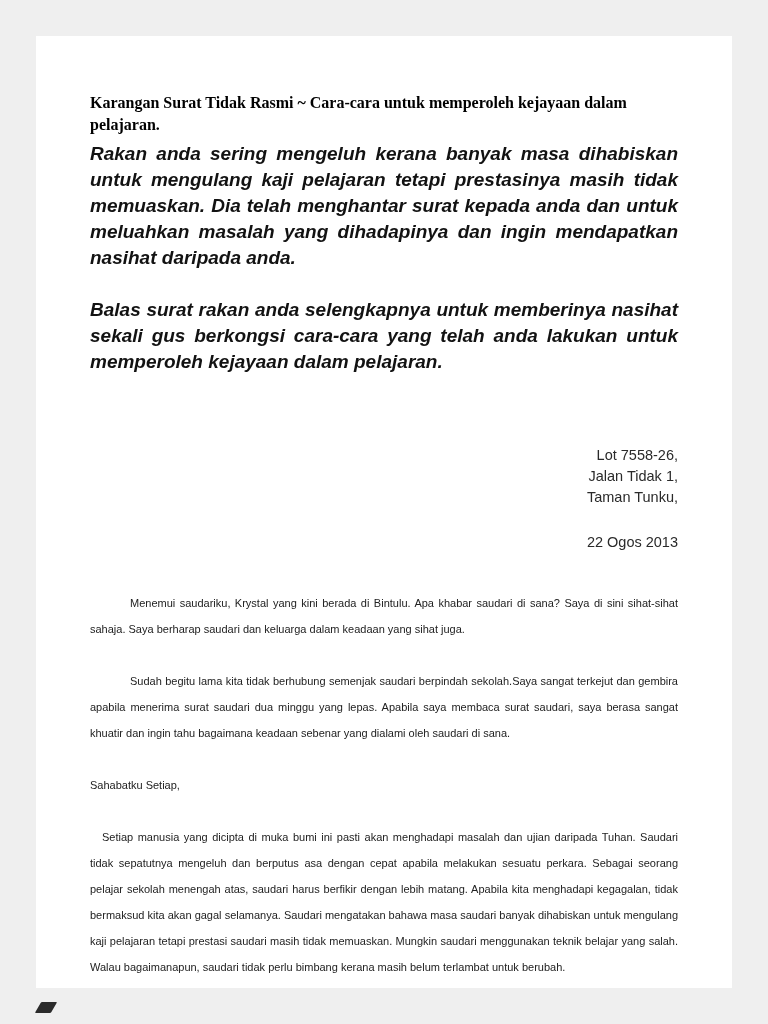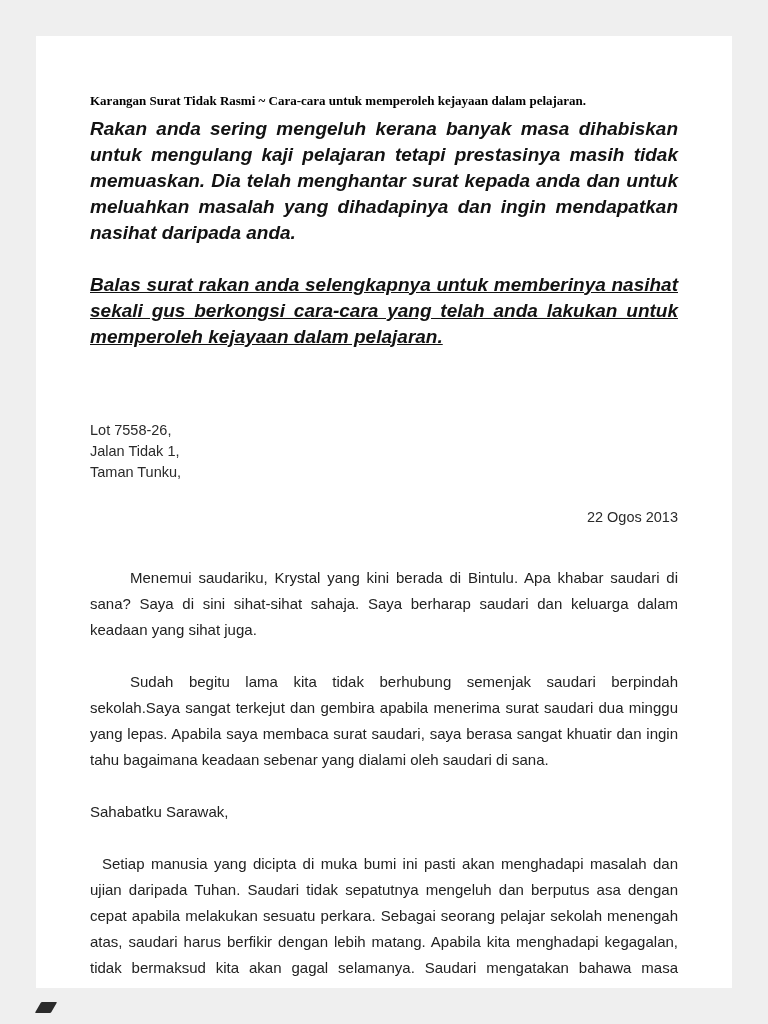--- a/index.html
+++ b/index.html
@@ -24,52 +24,52 @@
     height: 952px;
     background: #ffffff;
     box-sizing: border-box;
     padding: 56px 54px 0 54px;
     overflow: hidden;
     color: #1c1c1c;
   }
   .title {
     font-family: "Liberation Serif", serif;
     font-weight: bold;
-    font-size: 13px;
+    font-size: 16px;
     line-height: 1.35;
     margin: 0 0 6px 0;
     color: #000000;
   }
   .prompt {
     font-weight: bold;
     font-style: italic;
     font-size: 19px;
     line-height: 26px;
     text-align: justify;
     margin: 4px 0 0 0;
     color: #121212;
   }
   .prompt + .prompt {
     margin-top: 26px;
-    text-decoration: underline;
   }
   .address {
     margin-top: 70px;
+    text-align: right;
     font-size: 14.5px;
     line-height: 21px;
     color: #2a2a2a;
   }
   .date {
     margin-top: 26px;
     text-align: right;
     font-size: 14.5px;
     color: #2a2a2a;
   }
   .body-para {
-    font-size: 15px;
+    font-size: 11px;
     line-height: 26px;
     text-align: justify;
     margin: 26px 0 0 0;
     color: #222222;
   }
   .body-para.first {
     margin-top: 40px;
   }
   .indent-lg { text-indent: 40px; }
   .indent-sm { text-indent: 12px; }
@@ -106,21 +106,21 @@
       <div>Jalan Tidak 1,</div>
       <div>Taman Tunku,</div>
     </div>
 
     <div class="date">22 Ogos 2013</div>
 
     <p class="body-para first indent-lg">Menemui saudariku, Krystal yang kini berada di Bintulu. Apa khabar saudari di sana? Saya di sini sihat-sihat sahaja. Saya berharap saudari dan keluarga dalam keadaan yang sihat juga.</p>
 
     <p class="body-para indent-lg">Sudah begitu lama kita tidak berhubung semenjak saudari berpindah sekolah.Saya sangat terkejut dan gembira apabila menerima surat saudari dua minggu yang lepas. Apabila saya membaca surat saudari, saya berasa sangat khuatir dan ingin tahu bagaimana keadaan sebenar yang dialami oleh saudari di sana.</p>
 
-    <p class="body-para salutation">Sahabatku Sarawak,</p>
+    <p class="body-para salutation">Sahabatku Setiap,</p>
 
     <p class="body-para indent-sm">Setiap manusia yang dicipta di muka bumi ini pasti akan menghadapi masalah dan ujian daripada Tuhan. Saudari tidak sepatutnya mengeluh dan berputus asa dengan cepat apabila melakukan sesuatu perkara. Sebagai seorang pelajar sekolah menengah atas, saudari harus berfikir dengan lebih matang. Apabila kita menghadapi kegagalan, tidak bermaksud kita akan gagal selamanya. Saudari mengatakan bahawa masa saudari banyak dihabiskan untuk mengulang kaji pelajaran tetapi prestasi saudari masih tidak memuaskan. Mungkin saudari menggunakan teknik belajar yang salah. Walau bagaimanapun, saudari tidak perlu bimbang kerana masih belum terlambat untuk berubah.</p>
 
   </div>
 
   <div class="corner-artifact"></div>
 
 </div>
 
 </body></html>

